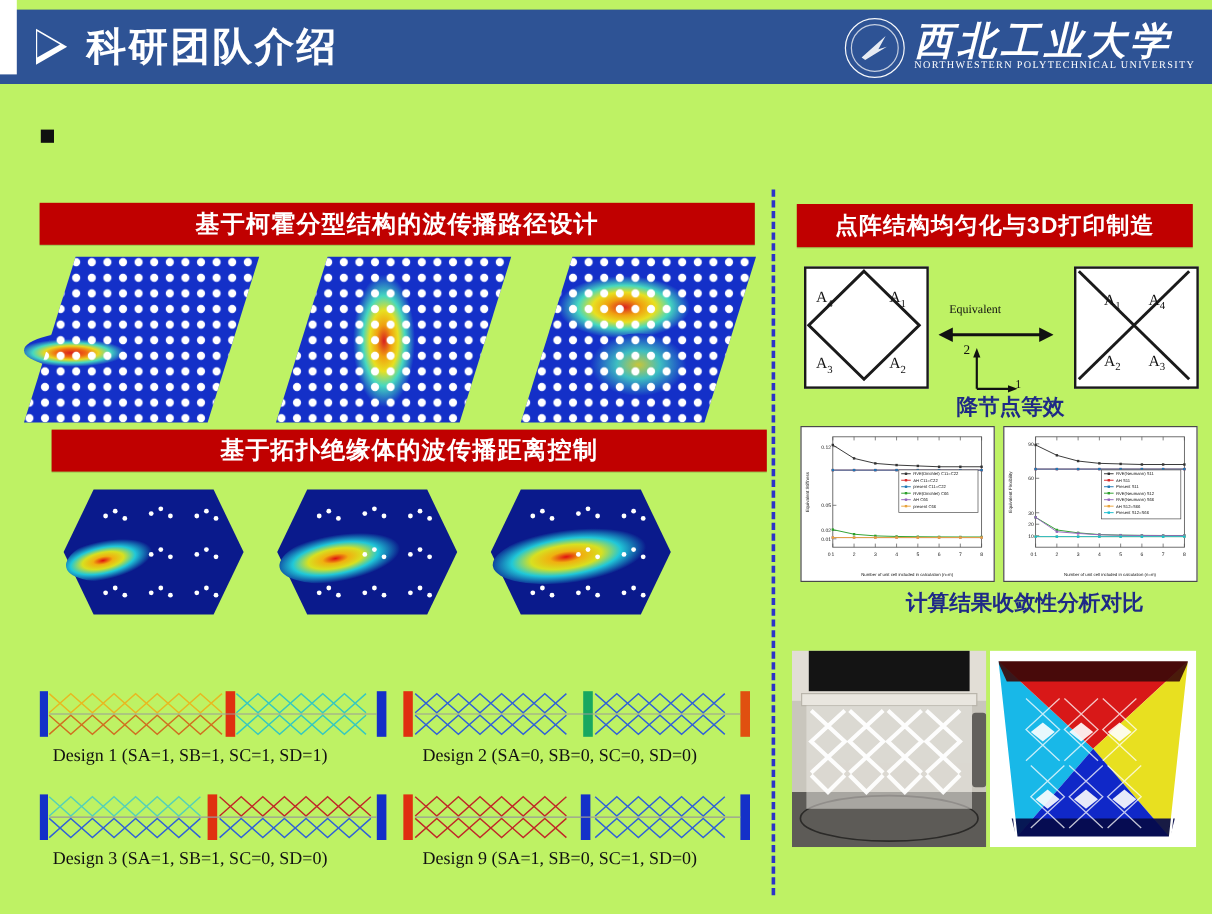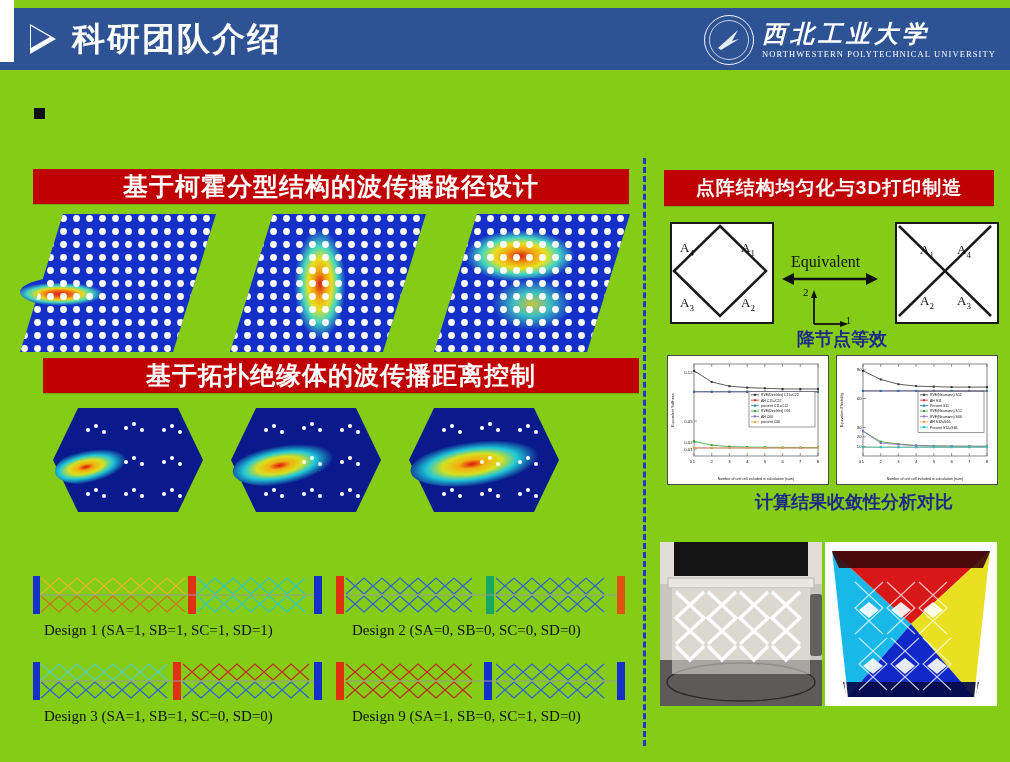--- a/index.html
+++ b/index.html
@@ -1,62 +1,62 @@
 <!DOCTYPE html>
 <html><head>
 <meta charset="utf-8">
 <style>
   html,body{margin:0;padding:0;background:#fff;}
   body{width:1010px;height:762px;font-family:"Liberation Sans",sans-serif;overflow:hidden;position:relative;}
-  .slide{position:absolute;inset:0;background:#84cc16;}
+  .slide{position:absolute;inset:0;background:#bef264;}
 
   
   .header{position:absolute;left:0;top:8px;width:1010px;height:62px;background:#2e5395;}
   .header-leftbar{position:absolute;left:0;top:0;width:14px;height:62px;background:#ffffff;}
   .header-tri{position:absolute;left:30px;top:16px;width:0;height:0;border-top:15px solid transparent;border-bottom:15px solid transparent;border-left:26px solid #ffffff;}
   .header-tri-in{position:absolute;left:31px;top:18px;width:0;height:0;border-top:11px solid transparent;border-bottom:11px solid transparent;border-left:19px solid #2e5395;}
   .header-title{position:absolute;left:72px;top:10px;font-size:33px;font-weight:bold;color:#ffffff;letter-spacing:2px;line-height:42px;white-space:nowrap;}
   .logo-wrap{position:absolute;right:14px;top:6px;height:52px;display:flex;align-items:center;gap:8px;}
   .logo-seal{width:48px;height:48px;border-radius:50%;border:1.6px solid #ffffff;position:relative;flex:0 0 auto;opacity:.96;}
   .logo-seal:after{content:"";position:absolute;left:4px;top:4px;right:4px;bottom:4px;border-radius:50%;border:1px solid rgba(255,255,255,.75);}
   .logo-seal .swoosh{position:absolute;left:11px;top:12px;width:26px;height:24px;}
   .logo-text{display:flex;flex-direction:column;justify-content:center;}
-  .logo-cn{font-family:Liberation Serif, serif;font-size:24px;font-weight:bold;font-style:italic;color:#ffffff;letter-spacing:4px;line-height:29px;white-space:nowrap;}
+  .logo-cn{font-family:Liberation Sans, sans-serif;font-size:32px;font-weight:bold;font-style:italic;color:#ffffff;letter-spacing:4px;line-height:29px;white-space:nowrap;}
   .logo-en{font-family:"Liberation Serif",serif;font-size:8.5px;color:#ffffff;letter-spacing:1.1px;line-height:11px;white-space:nowrap;text-align:center;}
 
   
   .subtitle{position:absolute;left:34px;top:100px;font-size:23px;font-weight:bold;color:#101010;white-space:nowrap;letter-spacing:.5px;}
   .subtitle .bullet{display:inline-block;width:11px;height:11px;background:#101010;margin-right:10px;vertical-align:2px;}
 
   
   .vdivider{position:absolute;left:643px;top:158px;width:0;height:588px;border-left:3px dashed #2b33c8;}
 
   
-  .redbar{position:absolute;background:#c00000;color:#fff;font-size:25px;font-weight:bold;display:flex;align-items:center;justify-content:center;letter-spacing:1px;white-space:nowrap;box-shadow:0 1px 0 rgba(0,0,0,.15);}
+  .redbar{position:absolute;background:#c00000;color:#fff;font-size:20px;font-weight:bold;display:flex;align-items:center;justify-content:center;letter-spacing:1px;white-space:nowrap;box-shadow:0 1px 0 rgba(0,0,0,.15);}
   .redbar.b1{left:33px;top:169px;width:596px;height:35px;}
   .redbar.b2{left:43px;top:358px;width:596px;height:35px;}
   .redbar.b3{left:33px;top:523px;width:596px;height:38px;}
   .redbar.r1{left:664px;top:170px;width:330px;height:36px;font-size:19px;}
 
   
   .rhomb{position:absolute;}
   .rhomb svg{display:block;}
 
   
   .hexfig{position:absolute;}
 
   
   .beam{position:absolute;}
   .caption{position:absolute;font-family:"Liberation Serif",serif;font-size:15px;color:#111;white-space:nowrap;}
 
   
   .eqbox{position:absolute;border:2.5px solid #1a1a1a;background:#fff;}
   .eqlabel{position:absolute;font-family:"Liberation Serif",serif;font-size:13px;color:#111;}
   .eqlabel sub{font-size:9px;}
-  .eqword{position:absolute;font-family:"Liberation Serif",serif;font-size:16px;color:#111;}
+  .eqword{position:absolute;font-family:"Liberation Serif",serif;font-size:10px;color:#111;}
   .bluecap{position:absolute;font-size:18px;font-weight:bold;color:#1f2a86;white-space:nowrap;}
 
   .chartbox{position:absolute;border:1px solid #4a4a4a;background:#fff;}
   .photo{position:absolute;overflow:hidden;}
 </style>
 </head>
 <body>
 
 <div class="slide">
 

